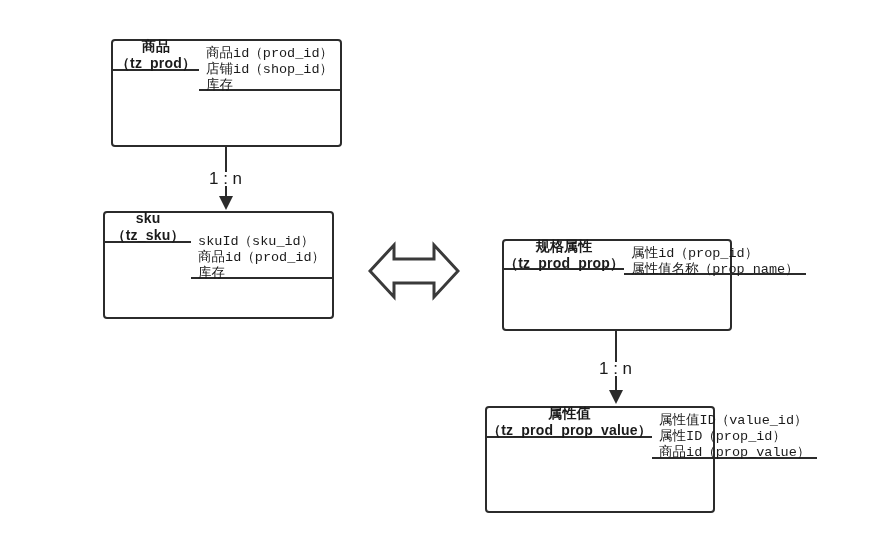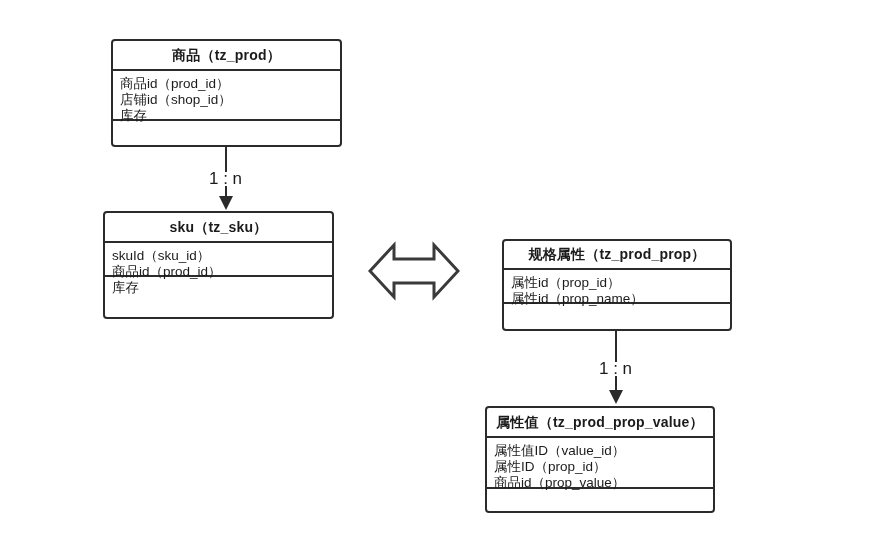--- a/index.html
+++ b/index.html
@@ -21,39 +21,40 @@
   }
 
   
   .entity {
     position: absolute;
     box-sizing: border-box;
     background: #ffffff;
     border: 2px solid #2b2b2b;
     border-radius: 4px;
     display: flex;
-    flex-direction: column;
+    flex-direction: row;
   }
   .entity-header {
     box-sizing: border-box;
     text-align: center;
     font-weight: bold;
     font-size: 14px;
     line-height: 1.2;
     color: #1b1b1b;
     border-bottom: 2px solid #2b2b2b;
     display: flex;
     align-items: center;
     justify-content: center;
     letter-spacing: 0.2px;
   }
   .entity-attrs {
     box-sizing: border-box;
     border-bottom: 2px solid #2b2b2b;
     padding: 5px 7px 15px 7px;
+    font-family: Liberation Mono, monospace;
   }
   .attr-row {
     font-size: 13.5px;
     line-height: 16px;
     color: #1b1b1b;
     white-space: nowrap;
   }
   .entity-footer {
     box-sizing: border-box;
     flex: 1 1 auto;
@@ -107,39 +108,39 @@
   </div>
 
   <div class="connector" style="left:200px; top:147px; width:60px; height:64px;">
     <div class="conn-line" style="left:25px; top:0px; height:50px;"></div>
     <div class="conn-arrowhead" style="left:19px; top:49px;"></div>
     <div class="conn-label" style="left:6px; top:25px;">1 : n</div>
   </div>
 
   <div class="entity" style="left:103px; top:211px; width:231px; height:108px;">
     <div class="entity-header" style="height:30px;">sku（tz_sku）</div>
-    <div class="entity-attrs" style="height:34px;">
+    <div class="entity-attrs" style="height:50px;margin-top:16px;">
       <div class="attr-row">skuId（sku_id）</div>
       <div class="attr-row">商品id（prod_id）</div>
       <div class="attr-row">库存</div>
     </div>
     <div class="entity-footer"></div>
   </div>
 
   <div class="double-arrow" style="left:368px; top:237px; width:92px; height:68px;">
     <svg width="92" height="68" viewBox="0 0 92 68" aria-hidden="true">
       <polygon points="2,34 26,8 26,22 66,22 66,8 90,34 66,60 66,46 26,46 26,60" fill="#ffffff" stroke="#3a3a3a" stroke-width="3" stroke-linejoin="miter"></polygon>
     </svg>
   </div>
 
   <div class="entity" style="left:502px; top:239px; width:230px; height:92px;">
     <div class="entity-header" style="height:29px;text-align:center;">规格属性（tz_prod_prop）</div>
     <div class="entity-attrs" style="height:34px;">
       <div class="attr-row">属性id（prop_id）</div>
-      <div class="attr-row">属性id（prop_name）</div>
+      <div class="attr-row">属性值名称（prop_name）</div>
     </div>
     <div class="entity-footer"></div>
   </div>
 
   <div class="connector" style="left:590px; top:331px; width:60px; height:76px;">
     <div class="conn-line" style="left:25px; top:0px; height:60px;"></div>
     <div class="conn-arrowhead" style="left:19px; top:59px;"></div>
     <div class="conn-label" style="left:6px; top:31px;">1 : n</div>
   </div>
 

